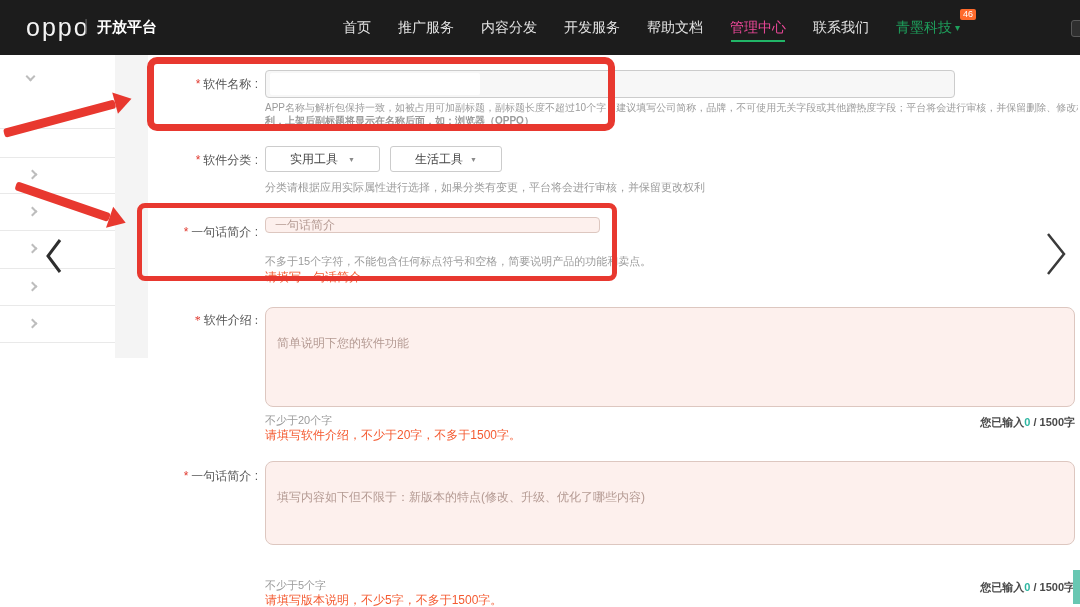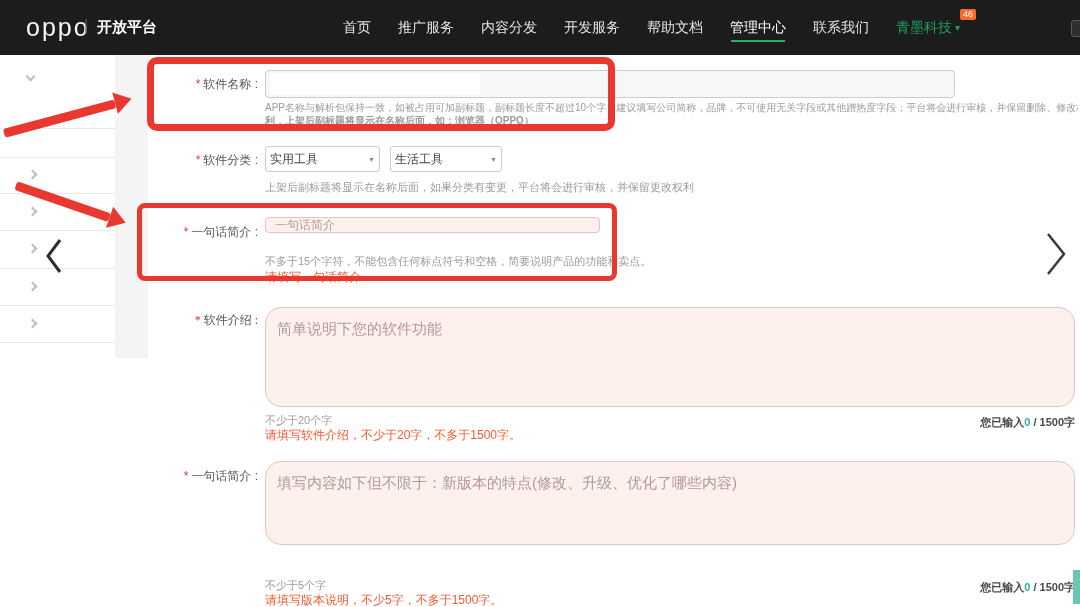--- a/index.html
+++ b/index.html
@@ -8,21 +8,21 @@
            font-family:"Liberation Sans","DejaVu Sans",sans-serif; }
 
   
   .nav { position:absolute; left:0; top:0; width:1080px; height:55px; background:#1c1c1c; z-index:30; }
   .logo { position:absolute; left:26px; top:13px; font-size:25px; font-weight:normal; letter-spacing:2px;
           color:#f4f4f4; }
   .nav-sep { position:absolute; left:84px; top:17px; color:#5a5a5a; font-size:16px; }
   .platform { position:absolute; left:97px; top:18px; color:#fff; font-size:15px; font-weight:bold; }
   .nav-items { position:absolute; left:343px; top:0; height:55px; display:flex; gap:27px; align-items:stretch; }
   .nav-item { position:relative; display:flex; align-items:center; font-size:14px; color:#e3e3e3; cursor:pointer; }
-  .nav-item.active { color:#ffffff; }
+  .nav-item.active { color:#ec4899; }
   .nav-item.active::after { content:""; position:absolute; left:1px; right:1px; bottom:13px; height:2px; background:#21b567; }
   .nav-item.account { color:#1ea05c; }
   .caret-glyph { font-size:10px; margin-left:3px; color:#1ea05c; }
   .badge { position:absolute; top:9px; right:-16px; background:#ff6a2b; color:#fff; font-size:9px;
            line-height:11px; padding:0 3px; border-radius:2px; }
   .nav-mini-icon { position:absolute; left:1071px; top:20px; width:16px; height:17px; background:#2f2f2f;
                    border:1px solid #595959; border-radius:3px; }
 
   
   .side-strip { position:absolute; left:115px; top:55px; width:33px; height:303px; background:#f4f4f4; }
@@ -31,31 +31,31 @@
   .chev.right { transform:rotate(-45deg); }
   .chev.down  { transform:rotate(45deg); }
   .paddle { position:absolute; cursor:pointer; background:none; border:none; }
 
   
   .flabel { position:absolute; width:135px; left:123px; text-align:right; font-size:12px; color:#555; }
   .req { color:#e0392f; font-style:normal; margin-right:3px; font-size:12px; }
   .tinput { position:absolute; border:1px solid #ccc; border-radius:4px; background:#f7f7f7;
             font-size:12px; color:#444; padding:0 9px; font-family:inherit; }
   .tinput.err, .tarea.err { background:#fdf0ed; border-color:#ddc7c0; }
-  .tarea { position:absolute; border:1px solid #ddc7c0; border-radius:16px; background:#fdf0ed; resize:none;
-           font-size:15px; color:#5a4a46; padding:10px 11px; font-family:inherit; line-height:1.5; }
+  .tarea { position:absolute; border:1px solid #ddc7c0; border-radius:8px; background:#fdf0ed; resize:none;
+           font-size:12px; color:#5a4a46; padding:26px 11px; font-family:inherit; line-height:1.5; }
   input::placeholder, textarea::placeholder { color:#b49a93; opacity:1; }
   .redact { position:absolute; background:#fff; z-index:2; border-radius:2px; }
   .help { position:absolute; font-size:11px; color:#9b9b9b; white-space:nowrap; overflow:hidden; }
   .help.small { font-size:10px; max-width:813px; }
   .errtext { position:absolute; font-size:12px; color:#f45a31; white-space:nowrap; }
   .counter { position:absolute; font-size:11px; font-weight:bold; color:#4a4a4a; right:5px; text-align:right; }
   .counter .teal { color:#2cb5a0; }
   .select { position:absolute; top:146px; height:26px; border:1px solid #ccc; border-radius:3px; background:#fff;
-            display:flex; align-items:center; justify-content:space-between; padding:0 4px; cursor:pointer; }
+            display:flex; align-items:center; justify-content:space-between; padding:0 24px; cursor:pointer; }
   .select-val { font-size:12px; color:#444; }
   .select-caret { font-size:7px; color:#8a8a8a; }
 
   
   .ann { z-index:20; }
   .ann-box { position:absolute; border-radius:10px; border:7px solid #e8382f; }
   .ann-box.b2 { border-width:5px; border-radius:8px; }
   .arrow { position:absolute; display:flex; align-items:center; transform-origin:left center; height:22px; }
   .arrow .shaft { flex:1; height:9px; background:#e8382f; border-radius:3px; }
   .arrow .head { width:0; height:0; border-top:11px solid transparent; border-bottom:11px solid transparent;
@@ -127,21 +127,21 @@
     <i class="req">*</i><span>软件分类 :</span>
   </label>
   <div class="select" style="left:265px; width:115px;">
     <span class="select-val">实用工具</span>
     <span class="select-caret">▼</span>
   </div>
   <div class="select" style="left:390px; width:112px;">
     <span class="select-val">生活工具</span>
     <span class="select-caret">▼</span>
   </div>
-  <div class="help" style="left:265px; top:180px;">上架后副标题将显示在名称后面，如果分类有变更，平台将会进行审核，并保留更改权利</div>
+  <div class="help" style="left:265px; top:180px;">分类请根据应用实际属性进行选择，如果分类有变更，平台将会进行审核，并保留更改权利</div>
 
   <label class="flabel" style="top:224px;">
     <i class="req">*</i><span>一句话简介 :</span>
   </label>
   <input class="tinput err" style="left: 265px; top: 217px; width: 335px; height: 16px;" placeholder="一句话简介">
   <div class="help" style="left:265px; top:254px;">不多于15个字符，不能包含任何标点符号和空格，简要说明产品的功能和卖点。</div>
   <div class="errtext" style="left:265px; top:269px;">请填写一句话简介</div>
 
   <label class="flabel" style="top:312px;font-family:Liberation Serif, serif;">
     <i class="req">*</i><span>软件介绍 :</span>

